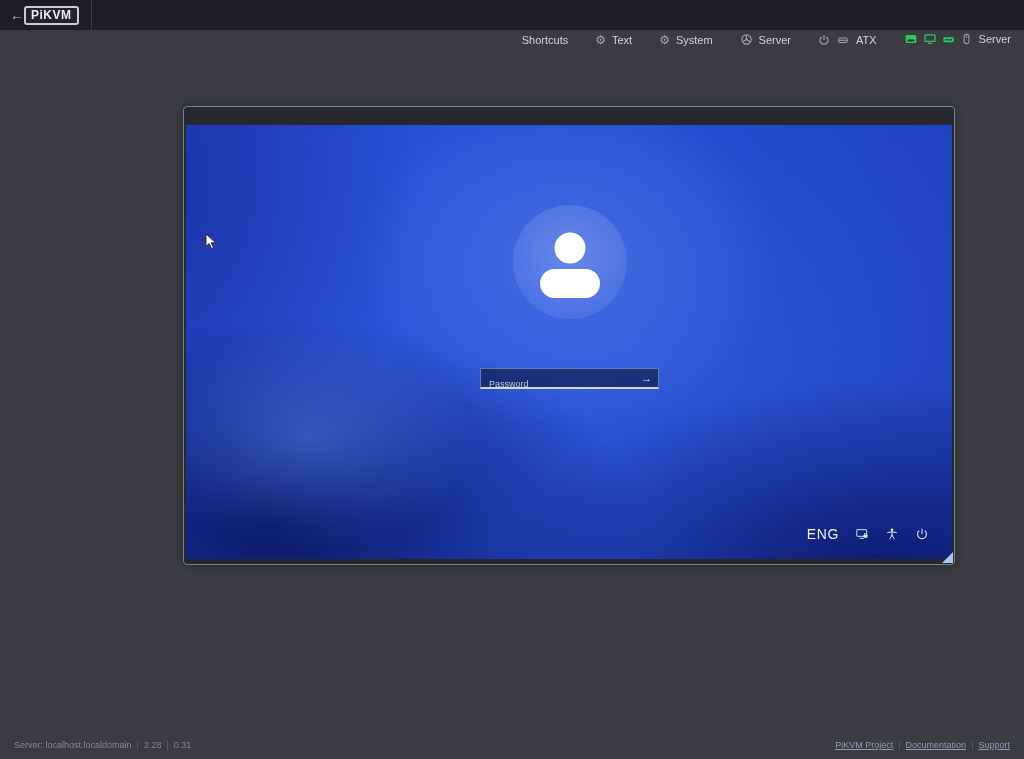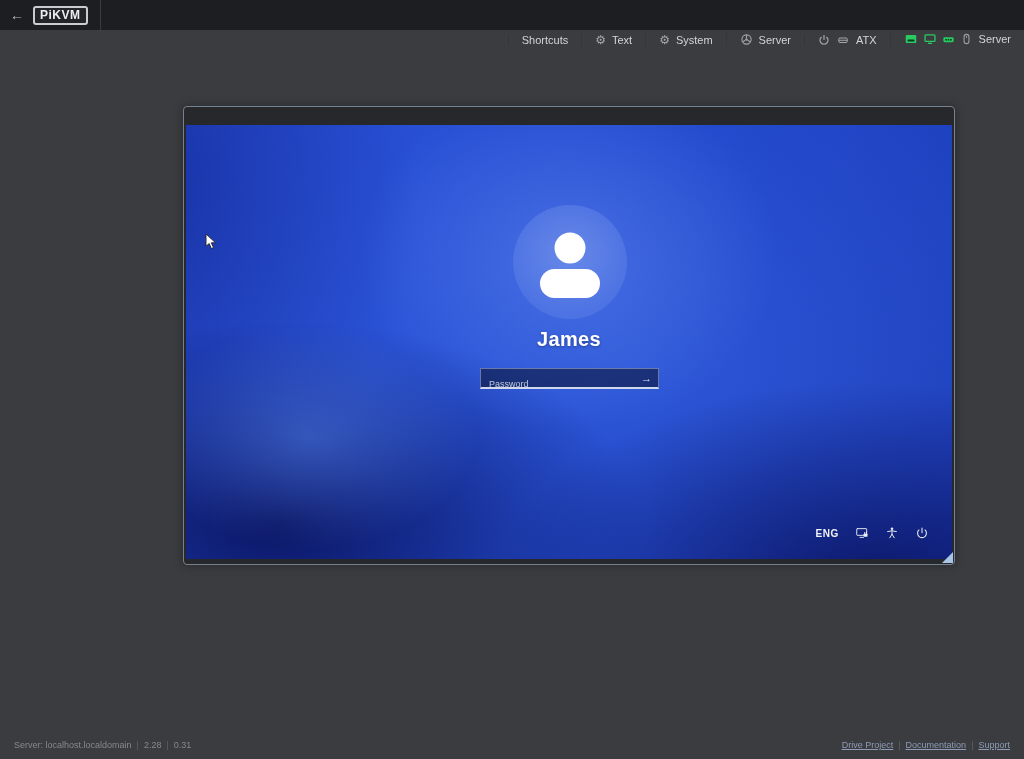--- a/index.html
+++ b/index.html
@@ -18,21 +18,20 @@
     background:#1d1e21;
     display:flex; align-items:center;
   }
   .topbar-left {
     display:flex; align-items:center; height:100%;
     padding:0 12px 0 10px;
     border-right:1px solid #393b40;
   }
   .back-arrow { color:#b9bcbf; font-size:14px; cursor:default; }
   .logo-badge {
-    margin-left:9px;
     border:2px solid #c9ccd0; border-radius:3px;
     padding:0 5px 1px 5px;
     font-size:12px; font-weight:bold; letter-spacing:0.5px;
     color:#eceef0; background:#232428;
   }
   .topbar-menu {
     position:absolute; right:0; top:16px; height:30px;
     display:flex; align-items:flex-end;
     font-size:11px; color:#d2d4d7;
   }
@@ -118,21 +117,21 @@
     position:absolute; right:2px; top:2px; width:21px; height:16px;
     display:flex; align-items:center; justify-content:center;
     color:#dfe5ee; font-size:11px; cursor:pointer;
     background:transparent; border:none;
   }
   .login-tray {
     position:absolute; top:401px; right:23px;
     display:flex; align-items:center; gap:16px;
     color:#e9edf4;
   }
-  .lang-label { font-size:10px; letter-spacing:0.6px; font-weight:bold; color:#f0f3f8; cursor:pointer; }
+  .lang-label { font-size:14px; letter-spacing:0.6px; font-weight:normal; color:#f0f3f8; cursor:pointer; }
   .tray-icon { display:flex; cursor:pointer; }
   .remote-cursor { position:absolute; left:19px; top:108px; }
 
   .resize-handle {
     position:absolute; right:1px; bottom:1px;
     width:0; height:0;
     border-left:11px solid transparent;
     border-bottom:11px solid #a8c6e4;
     cursor:nwse-resize;
   }
@@ -232,21 +231,20 @@
 <div class="stream-window">
 
   <div class="video">
     <div class="avatar">
       <svg width="114" height="114" viewBox="0 0 114 114">
         <circle cx="57" cy="43" r="15.5" fill="#ffffff"></circle>
         <rect x="27" y="64" width="60" height="29" rx="14.5" fill="#ffffff"></rect>
       </svg>
     </div>
 
-    <div class="login-username">James</div>
 
     <div class="password-wrap">
       <input class="password-input" type="text" placeholder="Password" style="">
       <button class="password-submit">→</button>
     </div>
 
     <div class="login-tray">
       <span class="lang-label">ENG</span>
       <span class="tray-icon">
         <svg width="14" height="14" viewBox="0 0 24 24" fill="none" stroke="#e9edf4" stroke-width="1.6" stroke-linecap="round">
@@ -282,15 +280,15 @@
   </div>
 
   <div class="resize-handle"></div>
 </div>
 
 <div class="footer">
   <div class="footer-left">
     <span>Server: localhost.localdomain</span><span class="footer-sep">|</span><span>2.28</span><span class="footer-sep">|</span><span>0.31</span>
   </div>
   <div class="footer-right">
-    <span class="footer-link">Drive Project</span><span class="footer-sep">|</span><span class="footer-link">Documentation</span><span class="footer-sep">|</span><span class="footer-link">Support</span>
+    <span class="footer-link">PiKVM Project</span><span class="footer-sep">|</span><span class="footer-link">Documentation</span><span class="footer-sep">|</span><span class="footer-link">Support</span>
   </div>
 </div>
 
 </body></html>

